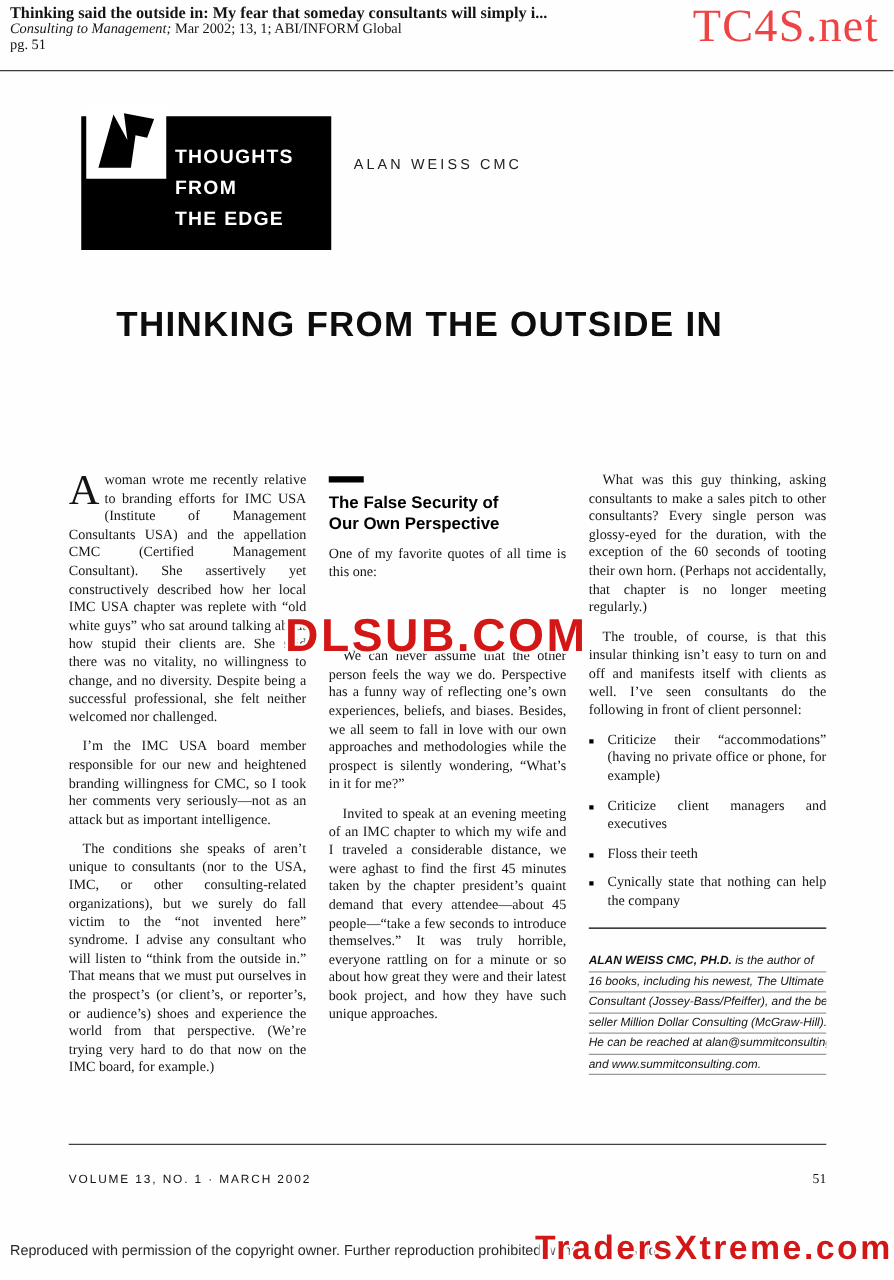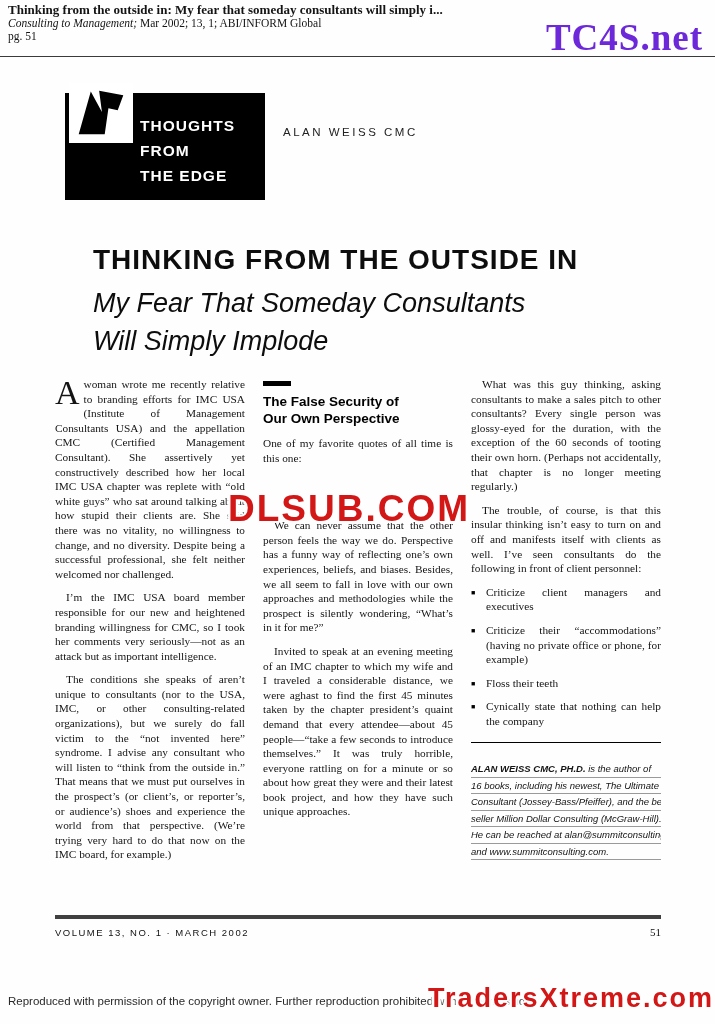--- a/index.html
+++ b/index.html
@@ -10,23 +10,23 @@
 
   
   .citation { position:absolute; left:8px; top:3px; width:500px; line-height:13.5px; }
   .citation .c-title { font-weight:bold; font-size:13px; }
   .citation .c-line  { font-size:11.5px; }
   .citation .it { font-style:italic; }
   .top-rule { position:absolute; left:0; top:56px; width:715px; height:1px; background:#3a3a3a; }
 
   
   .wm-gray {
-    position:absolute; right:12px; top:16px;
-    font-family:"Liberation Serif", serif; font-weight:bold;
-    font-size:37px; color:#6d28d9; letter-spacing:1px;
+    position:absolute; right:12px; top:0px;
+    font-family:"Liberation Serif", serif; font-weight:normal;
+    font-size:37px; color:#ef4444; letter-spacing:1px;
   }
   .wm-red {
     position:absolute; font-family:"Liberation Sans", sans-serif; font-weight:bold;
     color:#d31717; letter-spacing:2px;
     text-shadow:-2px 0 0 #fff, 2px 0 0 #fff, 0 -2px 0 #fff, 0 2px 0 #fff,
                 -1px -1px 0 #fff, 1px 1px 0 #fff, -1px 1px 0 #fff, 1px -1px 0 #fff,
                 -3px 0 2px rgba(255,255,255,.9), 3px 0 2px rgba(255,255,255,.9);
   }
   .wm-center { left:228px; top:488px; font-size:37px; }
   .wm-bottom { left:428px; top:983px; font-size:27px; }
@@ -71,35 +71,35 @@
   .bullets li::before { content:"■"; position:absolute; left:0; top:1px; font-size:7px; color:#000; }
 
   .bio { margin-top:14px; border-top:1.5px solid #000; padding-top:18px;
     font-family:"Liberation Sans", sans-serif; font-style:italic; font-size:9.5px; }
   .bio-line { line-height:15.5px; border-bottom:1px solid #9a9a9a; white-space:nowrap;
     overflow:hidden; text-align:left; }
   .bio-name { font-weight:bold; font-style:italic; }
 
   
   .footer { position:absolute; left:55px; top:915px; width:606px;
-    border-top:4px solid #404040; padding-top:7px;
+    border-top:1px solid #404040; padding-top:21px;
     display:flex; justify-content:space-between; align-items:baseline; }
   .footer-vol { font-family:"Liberation Sans", sans-serif; font-size:9.5px; letter-spacing:1.5px; color:#111; }
   .footer-pg { font-size:11px; color:#111; }
 
   .copyright { position:absolute; left:8px; top:995px; width:700px;
     font-family:"Liberation Sans", sans-serif; font-size:11.5px; color:#2a2a2a; }
 </style>
 </head>
 <body>
 
 <div class="page">
 
   <div class="citation">
-    <div class="c-title">Thinking from the outside in:  My fear that someday consultants will simply i...</div>
+    <div class="c-title">Thinking said the outside in:  My fear that someday consultants will simply i...</div>
     <div class="c-line"><span class="it">Consulting to Management;</span><span> Mar 2002; 13, 1; ABI/INFORM Global</span></div>
     <div class="c-line">pg. 51</div>
   </div>
   <div class="top-rule"></div>
 
   <div class="wm-gray">TC4S.net</div>
 
   <div class="logo">
     <div class="logo-black"></div>
     <div class="logo-white">
@@ -110,24 +110,20 @@
     <div class="logo-text">
       <div>THOUGHTS</div>
       <div>FROM</div>
       <div>THE EDGE</div>
     </div>
   </div>
   <div class="byline">ALAN WEISS CMC</div>
 
   <div class="title-block">
     <div class="title-main">THINKING FROM THE OUTSIDE IN</div>
-    <div class="title-sub">
-      <span>My Fear That Someday Consultants</span><br>
-      <span>Will Simply Implode</span>
-    </div>
   </div>
 
   <div class="columns">
 
     <div class="col">
       <p class="body-p"><span class="dropcap">A</span><span>woman wrote me recently relative to branding efforts for IMC USA (Institute of Management Consultants USA) and the appellation CMC (Certified Management Consultant). She assertively yet constructively described how her local IMC USA chapter was replete with “old white guys” who sat around talking about how stupid their clients are. She said there was no vitality, no willingness to change, and no diversity. Despite being a successful professional, she felt neither welcomed nor challenged.</span></p>
       <p class="body-p ind">I’m the IMC USA board member responsible for our new and heightened branding willingness for CMC, so I took her comments very seriously—not as an attack but as important intelligence.</p>
       <p class="body-p ind">The conditions she speaks of aren’t unique to consultants (nor to the USA, IMC, or other consulting-related organizations), but we surely do fall victim to the “not invented here” syndrome. I advise any consultant who will listen to “think from the outside in.” That means that we must put ourselves in the prospect’s (or client’s, or reporter’s, or audience’s) shoes and experience the world from that perspective. (We’re trying very hard to do that now on the IMC board, for example.)</p>
     </div>
 
@@ -140,22 +136,22 @@
       <p class="body-p">One of my favorite quotes of all time is this one:</p>
       <div class="quote-space"></div>
       <p class="body-p ind">We can never assume that the other person feels the way we do. Perspective has a funny way of reflecting one’s own experiences, beliefs, and biases. Besides, we all seem to fall in love with our own approaches and methodologies while the prospect is silently wondering, “What’s in it for me?”</p>
       <p class="body-p ind">Invited to speak at an evening meeting of an IMC chapter to which my wife and I traveled a considerable distance, we were aghast to find the first 45 minutes taken by the chapter president’s quaint demand that every attendee—about 45 people—“take a few seconds to introduce themselves.” It was truly horrible, everyone rattling on for a minute or so about how great they were and their latest book project, and how they have such unique approaches.</p>
     </div>
 
     <div class="col">
       <p class="body-p ind">What was this guy thinking, asking consultants to make a sales pitch to other consultants? Every single person was glossy-eyed for the duration, with the exception of the 60 seconds of tooting their own horn. (Perhaps not accidentally, that chapter is no longer meeting regularly.)</p>
       <p class="body-p ind">The trouble, of course, is that this insular thinking isn’t easy to turn on and off and manifests itself with clients as well. I’ve seen consultants do the following in front of client personnel:</p>
       <ul class="bullets">
+        <li>Criticize their “accommodations” (having no private office or phone, for example)</li>
         <li>Criticize client managers and executives</li>
-        <li>Criticize their “accommodations” (having no private office or phone, for example)</li>
         <li>Floss their teeth</li>
         <li>Cynically state that nothing can help the company</li>
       </ul>
       <div class="bio">
         <div class="bio-line"><span class="bio-name">ALAN WEISS CMC, PH.D.</span><span> is the author of</span></div>
         <div class="bio-line">16 books, including his newest, The Ultimate</div>
         <div class="bio-line">Consultant (Jossey-Bass/Pfeiffer), and the best-</div>
         <div class="bio-line">seller Million Dollar Consulting (McGraw-Hill).</div>
         <div class="bio-line">He can be reached at alan@summitconsulting.com</div>
         <div class="bio-line">and www.summitconsulting.com.</div>

